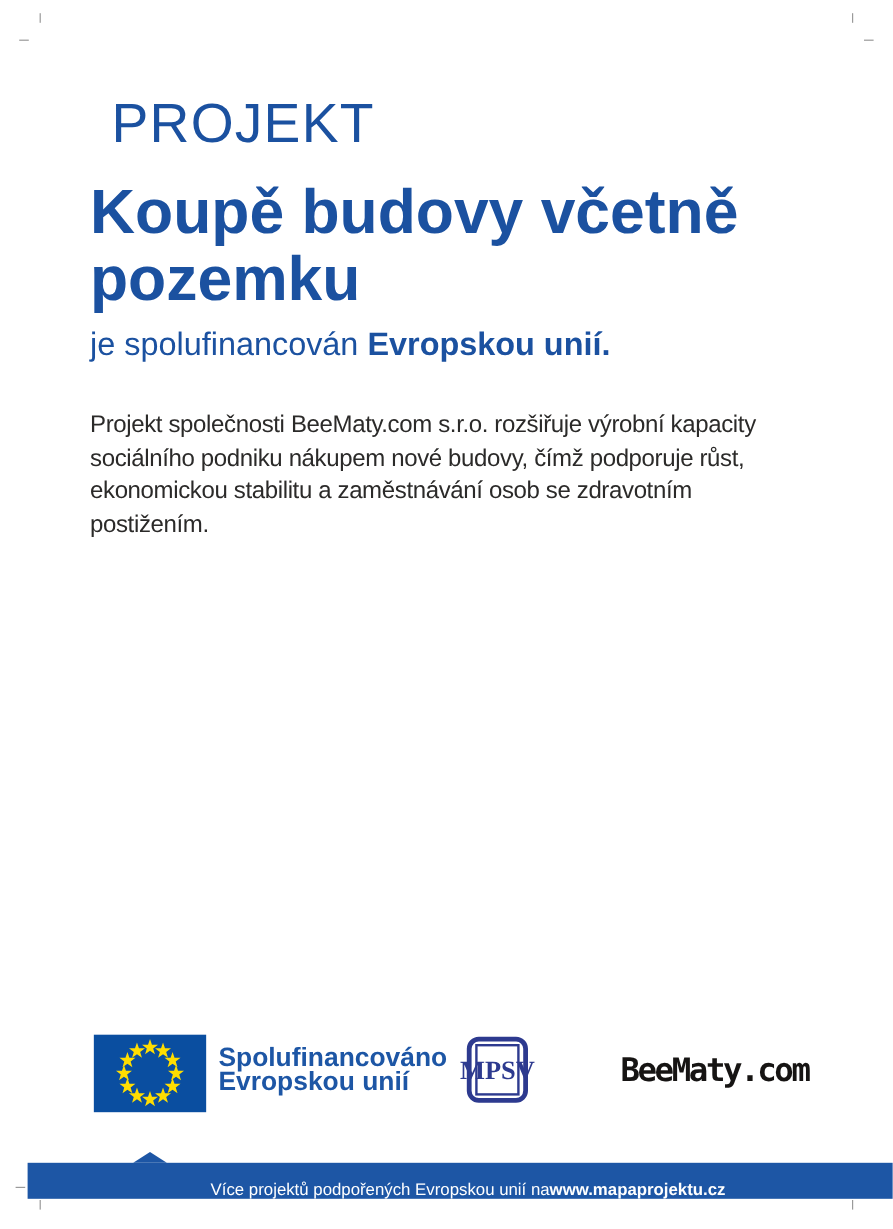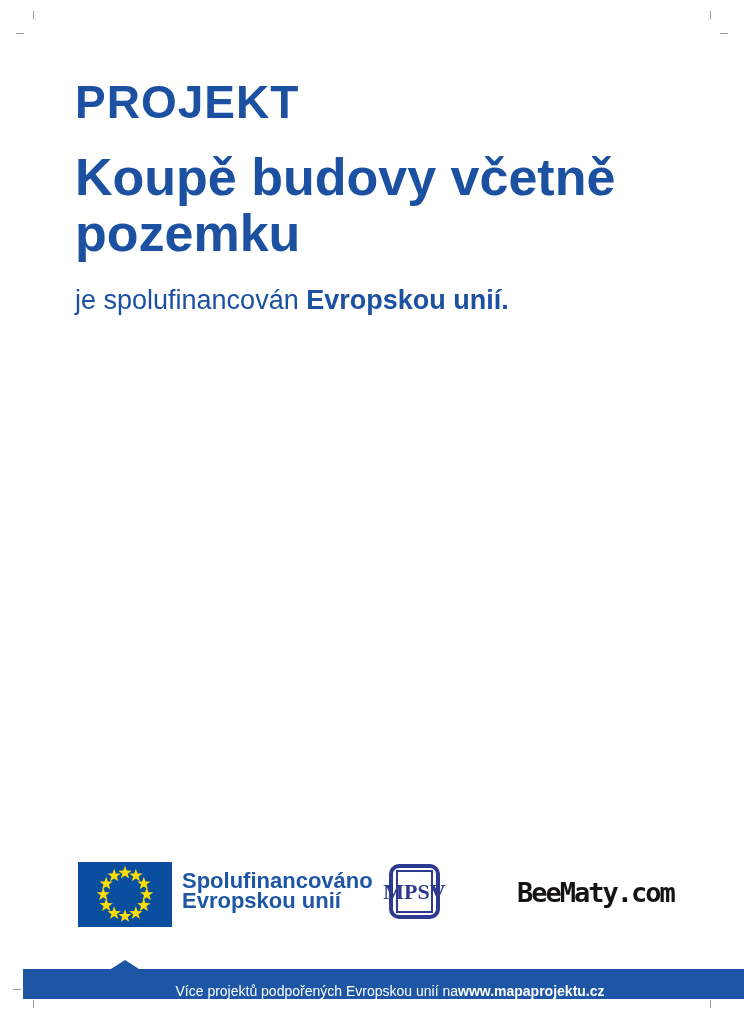--- a/index.html
+++ b/index.html
@@ -10,31 +10,31 @@
     overflow:hidden;
     font-family:"Liberation Sans", sans-serif;
     color:#2b2a29;
   }
   
   .mark{position:absolute;background:#9a9a9a;}
   .mark.v{width:1px;height:8px;}
   .mark.h{width:8px;height:1px;}
 
   .eyebrow{
-    position:absolute;left:75px;top:75px;
-    font-size:46px;font-weight:700;letter-spacing:1px;
+    position:absolute;left:93px;top:75px;
+    font-size:46px;font-weight:400;letter-spacing:1px;
     color:#1b51a0;
   }
   .title{
     position:absolute;left:75px;top:149px;width:640px;
     font-size:52px;font-weight:700;line-height:56px;
     color:#1b51a0;white-space:pre-line;
   }
   .subtitle{
-    position:absolute;left:75px;top:285px;width:640px;
+    position:absolute;left:75px;top:272px;width:640px;
     font-size:27px;color:#1b51a0;
   }
   .subtitle .b{font-weight:700;}
   .body-text{
     position:absolute;left:75px;top:341px;width:640px;
     font-size:20px;line-height:27.7px;letter-spacing:-0.3px;
     color:#2b2a29;white-space:pre-line;
   }
 
   
@@ -94,20 +94,24 @@
   <div class="mark v" style="left:33px;top:1000px"></div>
   <div class="mark h" style="left:723px;top:989px"></div>
   <div class="mark v" style="left:710px;top:1000px"></div>
 
   <div class="eyebrow">PROJEKT</div>
   <h1 class="title" style="margin:0">Koupě budovy včetně
 pozemku</h1>
 
   <div class="subtitle"><span>je spolufinancován </span><span class="b">Evropskou unií.</span></div>
 
+  <p class="body-text" style="margin:0">Projekt společnosti BeeMaty.com s.r.o. rozšiřuje výrobní kapacity
+sociálního podniku nákupem nové budovy, čímž podporuje růst,
+ekonomickou stabilitu a zaměstnávání osob se zdravotním
+postižením.</p>
 
   <svg class="eu-flag" viewBox="0 0 94 65" aria-hidden="true">
     <defs>
       <path id="star" fill="#ffdd00" d="M0,-7 L1.65,-2.27 L6.66,-2.16 L2.66,0.87 L4.12,5.66 L0,2.8 L-4.12,5.66 L-2.66,0.87 L-6.66,-2.16 L-1.65,-2.27 Z"></path>
     </defs>
     <rect x="0" y="0" width="94" height="65" fill="#0a4ea0"></rect>
     <g>
       <use href="#star" transform="translate(47,10.8)"></use>
       <use href="#star" transform="translate(57.85,13.71)"></use>
       <use href="#star" transform="translate(65.8,21.65)"></use>

